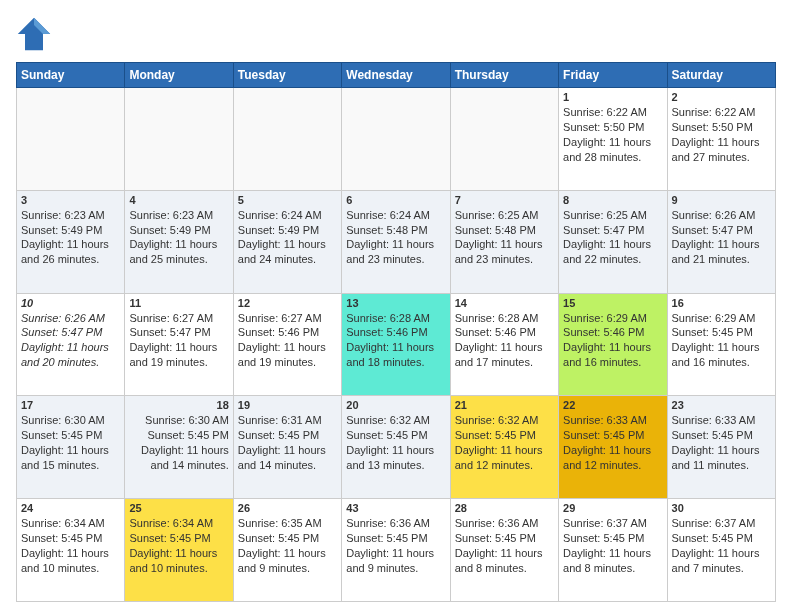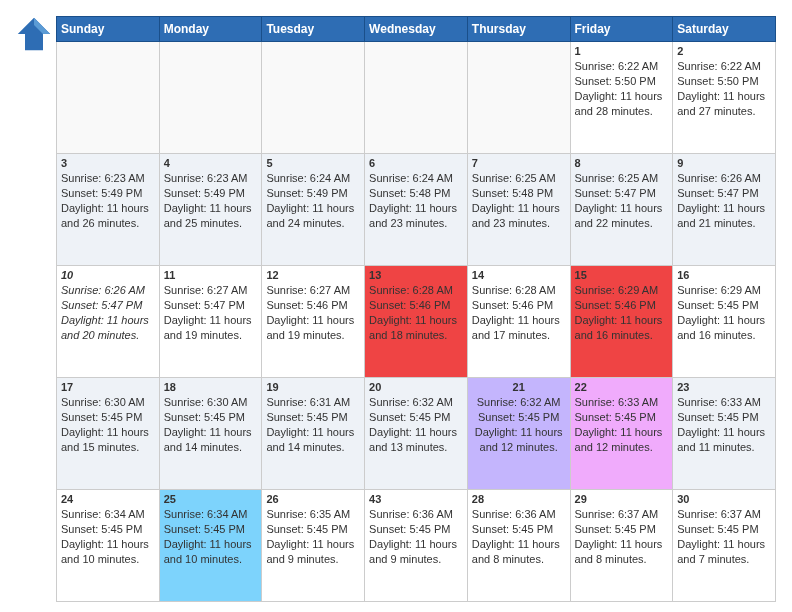--- a/index.html
+++ b/index.html
@@ -8,21 +8,21 @@
       height: 612px;
       font-family: Arial, sans-serif;
       background: #fff;
       overflow: hidden;
     }
     .page {
       width: 792px;
       height: 612px;
       padding: 16px 16px 10px 16px;
       display: flex;
-      flex-direction: row;
+      flex-direction: column;
       border-radius: 24px;
     }
     .header {
       display: flex;
       justify-content: space-between;
       align-items: flex-start;
       margin-bottom: 10px;
     }
     .logo {
       display: flex;
@@ -227,35 +227,35 @@
 Daylight: 11 hours
 and 19 minutes.</div>
           </td>
           <td style="background: rgb(255, 255, 255);">
             <span class="day-num">12</span>
             <div class="day-info">Sunrise: 6:27 AM
 Sunset: 5:46 PM
 Daylight: 11 hours
 and 19 minutes.</div>
           </td>
-          <td style="background: #ef4444;">
+          <td style="background: #5eead4;">
             <span class="day-num">13</span>
             <div class="day-info">Sunrise: 6:28 AM
 Sunset: 5:46 PM
 Daylight: 11 hours
 and 18 minutes.</div>
           </td>
           <td style="background: rgb(255, 255, 255);">
             <span class="day-num">14</span>
             <div class="day-info">Sunrise: 6:28 AM
 Sunset: 5:46 PM
 Daylight: 11 hours
 and 17 minutes.</div>
           </td>
-          <td style="background: #ef4444;">
+          <td style="background: #bef264;">
             <span class="day-num">15</span>
             <div class="day-info">Sunrise: 6:29 AM
 Sunset: 5:46 PM
 Daylight: 11 hours
 and 16 minutes.</div>
           </td>
           <td style="background: rgb(255, 255, 255);">
             <span class="day-num">16</span>
             <div class="day-info">Sunrise: 6:29 AM
 Sunset: 5:45 PM
@@ -264,49 +264,49 @@
           </td>
         </tr>
         <tr>
           <td style="background: rgb(238, 242, 247);">
             <span class="day-num">17</span>
             <div class="day-info">Sunrise: 6:30 AM
 Sunset: 5:45 PM
 Daylight: 11 hours
 and 15 minutes.</div>
           </td>
-          <td style="background: rgb(238, 242, 247);">
+          <td style="background: rgb(238, 242, 247); text-align: right;">
             <span class="day-num">18</span>
             <div class="day-info">Sunrise: 6:30 AM
 Sunset: 5:45 PM
 Daylight: 11 hours
 and 14 minutes.</div>
           </td>
           <td style="background: rgb(238, 242, 247);">
             <span class="day-num">19</span>
             <div class="day-info">Sunrise: 6:31 AM
 Sunset: 5:45 PM
 Daylight: 11 hours
 and 14 minutes.</div>
           </td>
           <td style="background: rgb(238, 242, 247);">
             <span class="day-num">20</span>
             <div class="day-info">Sunrise: 6:32 AM
 Sunset: 5:45 PM
 Daylight: 11 hours
 and 13 minutes.</div>
           </td>
-          <td style="background: #c4b5fd; text-align: center;">
+          <td style="background: #fde047;">
             <span class="day-num">21</span>
             <div class="day-info">Sunrise: 6:32 AM
 Sunset: 5:45 PM
 Daylight: 11 hours
 and 12 minutes.</div>
           </td>
-          <td style="background: #f0abfc;">
+          <td style="background: #eab308;">
             <span class="day-num">22</span>
             <div class="day-info">Sunrise: 6:33 AM
 Sunset: 5:45 PM
 Daylight: 11 hours
 and 12 minutes.</div>
           </td>
           <td style="background: rgb(238, 242, 247);">
             <span class="day-num">23</span>
             <div class="day-info">Sunrise: 6:33 AM
 Sunset: 5:45 PM
@@ -315,21 +315,21 @@
           </td>
         </tr>
         <tr>
           <td style="background: rgb(255, 255, 255);">
             <span class="day-num">24</span>
             <div class="day-info">Sunrise: 6:34 AM
 Sunset: 5:45 PM
 Daylight: 11 hours
 and 10 minutes.</div>
           </td>
-          <td style="background: #7dd3fc; margin-left: 8px;">
+          <td style="background: #fde047; margin-left: 8px;">
             <span class="day-num">25</span>
             <div class="day-info">Sunrise: 6:34 AM
 Sunset: 5:45 PM
 Daylight: 11 hours
 and 10 minutes.</div>
           </td>
           <td style="background: rgb(255, 255, 255);">
             <span class="day-num">26</span>
             <div class="day-info">Sunrise: 6:35 AM
 Sunset: 5:45 PM

